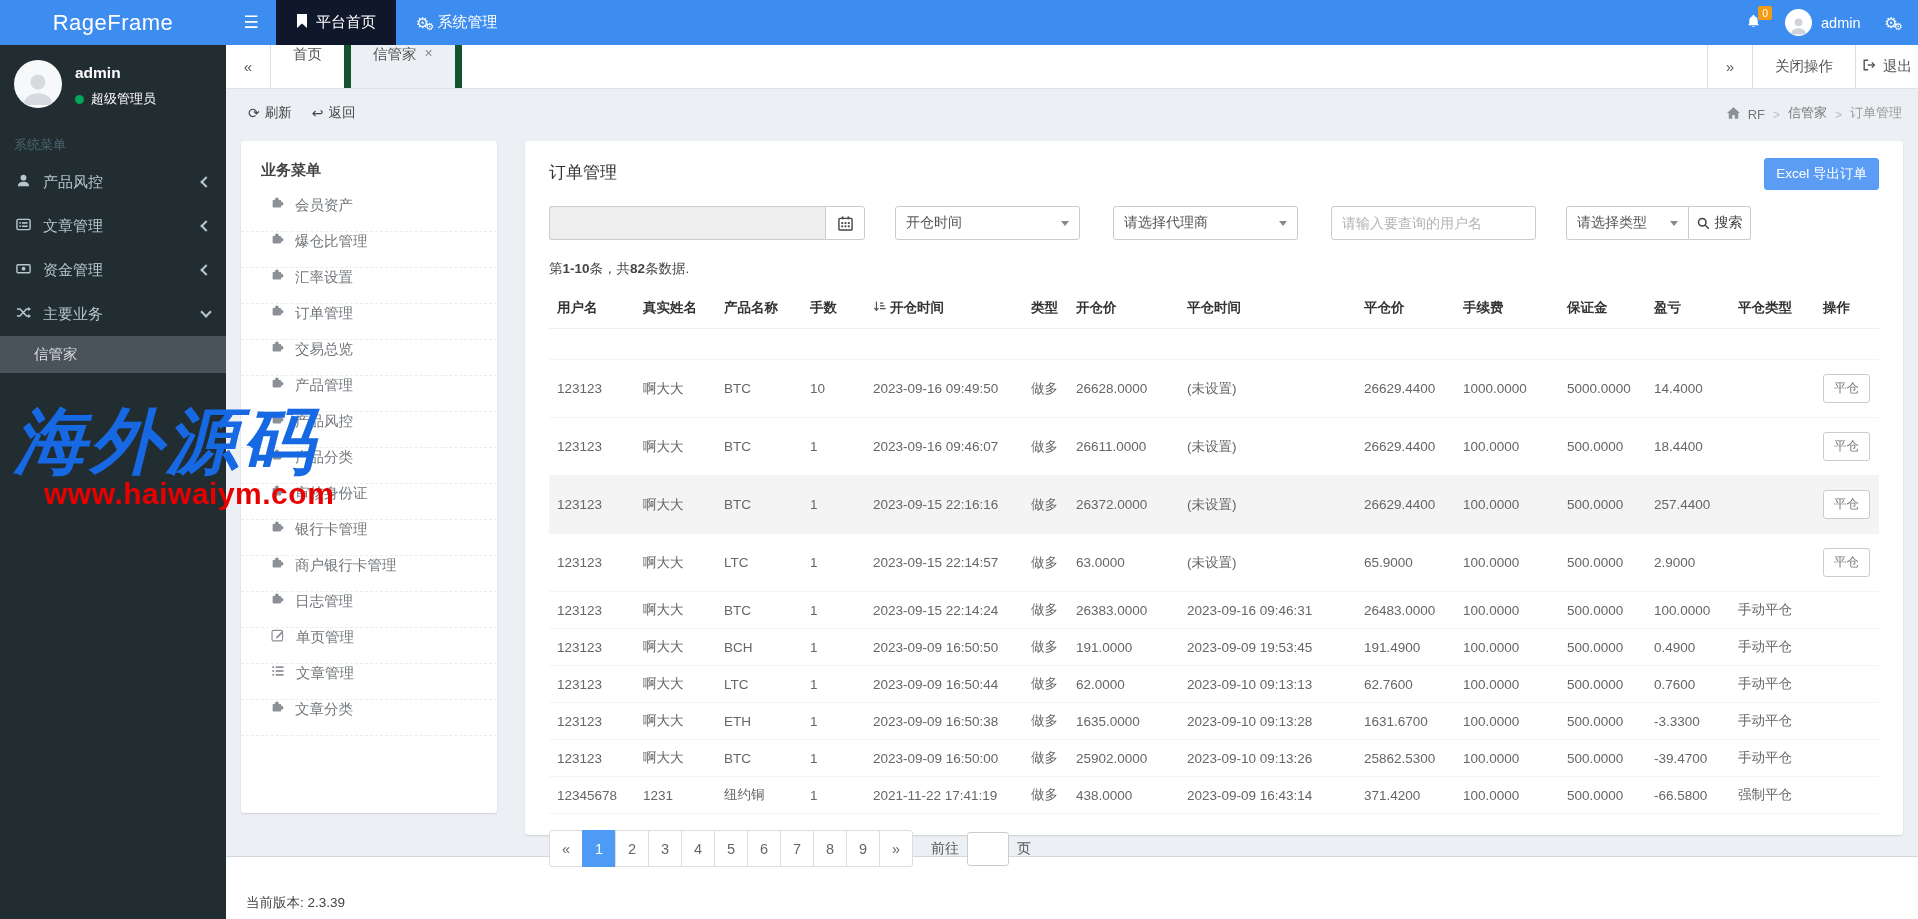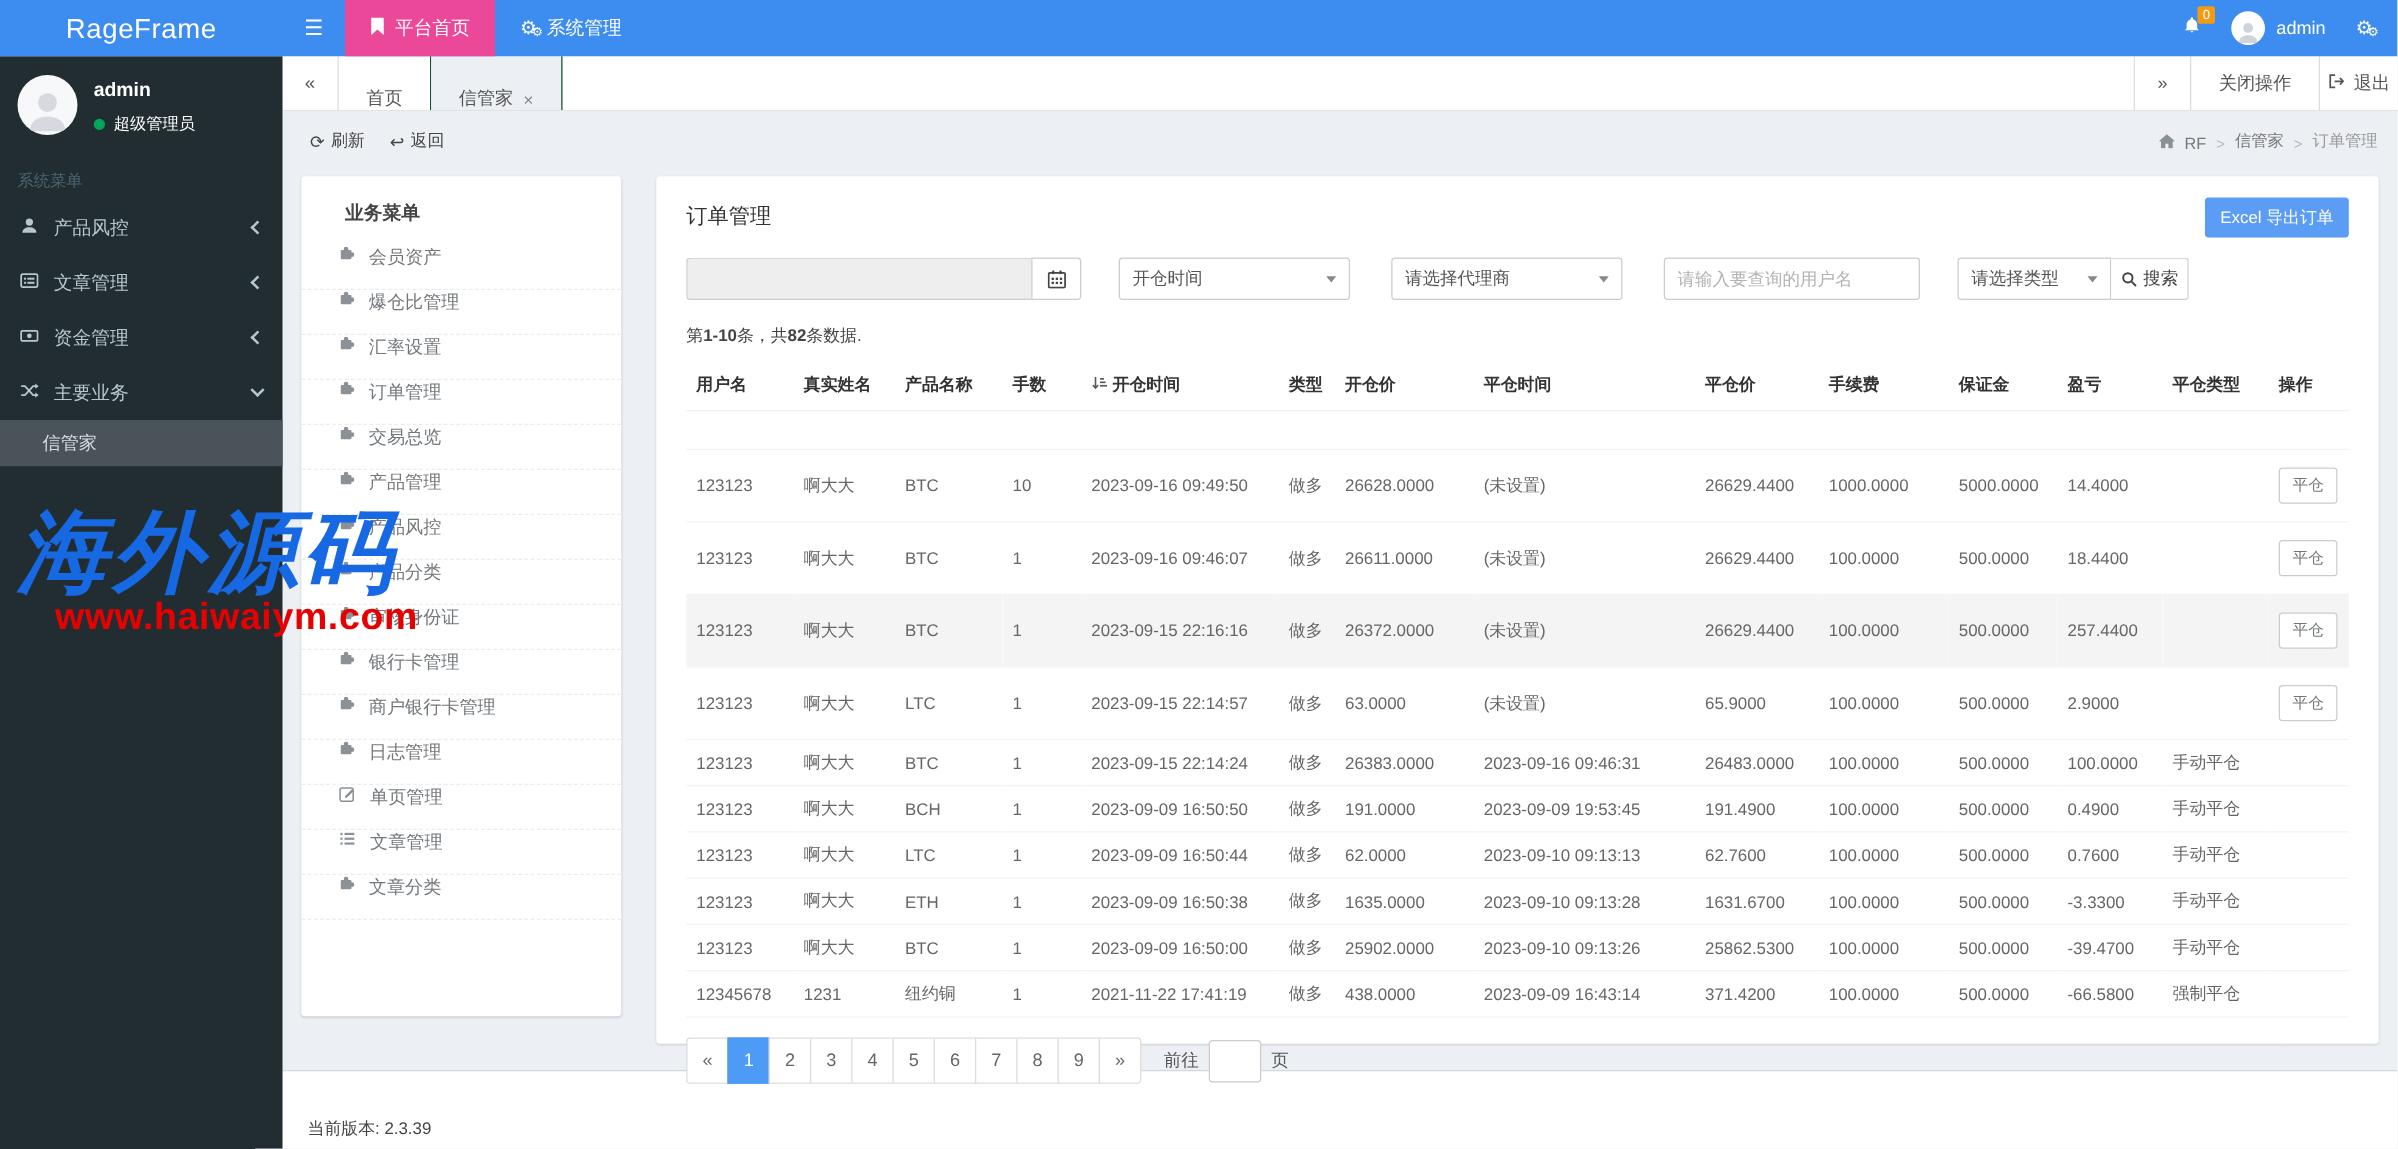--- a/index.html
+++ b/index.html
@@ -11,21 +11,21 @@
     overflow: hidden;
     color: #444;
   }
   .clickable { cursor: pointer; }
 
   
   .navbar { position:absolute; top:0; left:0; right:0; height:45px; background:#3d8cf0; display:flex; align-items:stretch; z-index:40; }
   .brand { width:226px; display:flex; align-items:center; justify-content:center; color:#fff; font-size:22px; letter-spacing:.5px; }
   .nav-toggle { width:50px; display:flex; align-items:center; justify-content:center; color:#fff; font-size:17px; }
   .nav-item { display:flex; align-items:center; gap:8px; padding:0 20px; color:#fff; font-size:15px; }
-  .nav-item.active { background:#ec4899; }
+  .nav-item.active { background:#0f172a; }
   .cogs { position:relative; font-size:15px; line-height:1; }
   .cogs .cog2 { position:absolute; font-size:10px; right:-5px; bottom:-2px; }
   .nav-right { margin-left:auto; display:flex; align-items:center; gap:24px; padding-right:20px; }
   .bell-wrap { position:relative; display:flex; align-items:center; }
   .nav-badge { position:absolute; top:-7px; right:-11px; background:#f39c12; color:#fff; font-size:10.5px; line-height:14px; padding:0 4px; border-radius:2px; }
   .nav-user { display:flex; align-items:center; gap:9px; color:#fff; font-size:14.5px; }
   .avatar-sm { width:27px; height:27px; border-radius:50%; background:#fff; overflow:hidden; display:flex; align-items:flex-end; justify-content:center; }
   .nav-gear { color:#fff; }
 
   
@@ -38,40 +38,40 @@
   .menu-label { color:#4b646f; font-size:13px; padding:16px 14px 6px 14px; }
   .menu-item { height:44px; display:flex; align-items:center; gap:12px; padding:0 16px; color:#b8c7ce; font-size:15px; }
   .menu-item .chev { margin-left:auto; }
   .chev-l { width:8px; height:8px; border-left:2px solid #b8c7ce; border-bottom:2px solid #b8c7ce; transform:rotate(45deg); }
   .chev-d { width:8px; height:8px; border-left:2px solid #b8c7ce; border-bottom:2px solid #b8c7ce; transform:rotate(-45deg); margin-top:-4px; }
   .submenu-item { height:37px; display:flex; align-items:center; background:#4a535a; color:#d8dde1; font-size:14.5px; padding-left:34px; }
 
   
   .tabbar { position:absolute; top:45px; left:226px; right:0; height:44px; background:#fff; display:flex; align-items:stretch; border-bottom:1px solid #dfe3e8; z-index:20; }
   .tab-scroll { width:45px; display:flex; align-items:center; justify-content:center; color:#555; font-size:15px; border-right:1px solid #ddd; }
-  .tab { display:flex; align-items:flex-end; gap:8px; padding:0 22px; font-size:14.5px; color:#555; border-right:1px solid #14532d; }
+  .tab { display:flex; align-items:flex-start; gap:8px; padding:0 22px; font-size:14.5px; color:#555; border-right:7px solid #14532d; }
   .tab.active { background:#ecf0f5; }
   .tab .tab-close { color:#888; font-size:14px; }
   .tabbar-right { margin-left:auto; display:flex; align-items:stretch; }
   .tabbar-right > div { display:flex; align-items:center; justify-content:center; border-left:1px solid #ddd; color:#555; font-size:14.5px; gap:7px; }
   .tb-next { width:45px; }
   .tb-closeops { padding:0 22px; }
   .tb-logout { padding:0 6px; }
 
   
   .toolbar { position:absolute; left:248px; top:104px; display:flex; gap:20px; font-size:13.5px; color:#454545; z-index:10; }
   .toolbar .tbtn { display:flex; align-items:center; gap:5px; }
   .toolbar .g { font-size:14px; }
   .breadcrumb { position:absolute; right:16px; top:104px; display:flex; align-items:flex-end; gap:8px; font-size:13px; color:#777; z-index:10; }
   .breadcrumb .sep { color:#bbb; font-size:12px; }
   .breadcrumb .bc-last { color:#999; }
 
   
   .bizmenu { position:absolute; left:241px; top:141px; width:256px; height:672px; background:#fff; border-radius:3px; box-shadow:0 1px 2px rgba(0,0,0,.13); padding:18px 0 0 0; z-index:15; }
-  .biz-title { font-size:15px; font-weight:bold; color:#444; padding:2px 20px 16px 20px;margin-left:15px; }
+  .biz-title { font-size:15px; font-weight:bold; color:#444; padding:2px 20px 16px 20px; }
   .biz-item { height:36px; display:flex; align-items:flex-start; gap:11px; padding:0 12px 0 30px; color:#72777b; font-size:14.5px; border-bottom:1px dashed #ececec; }
   .biz-item svg { flex:none; }
 
   
   .card { position:absolute; left:525px; top:141px; width:1378px; height:694px; background:#fff; border-radius:3px; box-shadow:0 1px 2px rgba(0,0,0,.13); padding:20px 24px; z-index:15; }
   .card-title { font-size:17px; color:#333; }
   .export-btn { position:absolute; top:17px; right:24px; background:#5b9cf5; color:#fff; font-size:13.5px; padding:6px 11px; border-radius:3px; border:1px solid #539af8; }
 
   .filter-row { display:flex; align-items:center; margin-top:22px; height:34px; }
   .igroup { display:flex; align-items:stretch; height:34px; }

